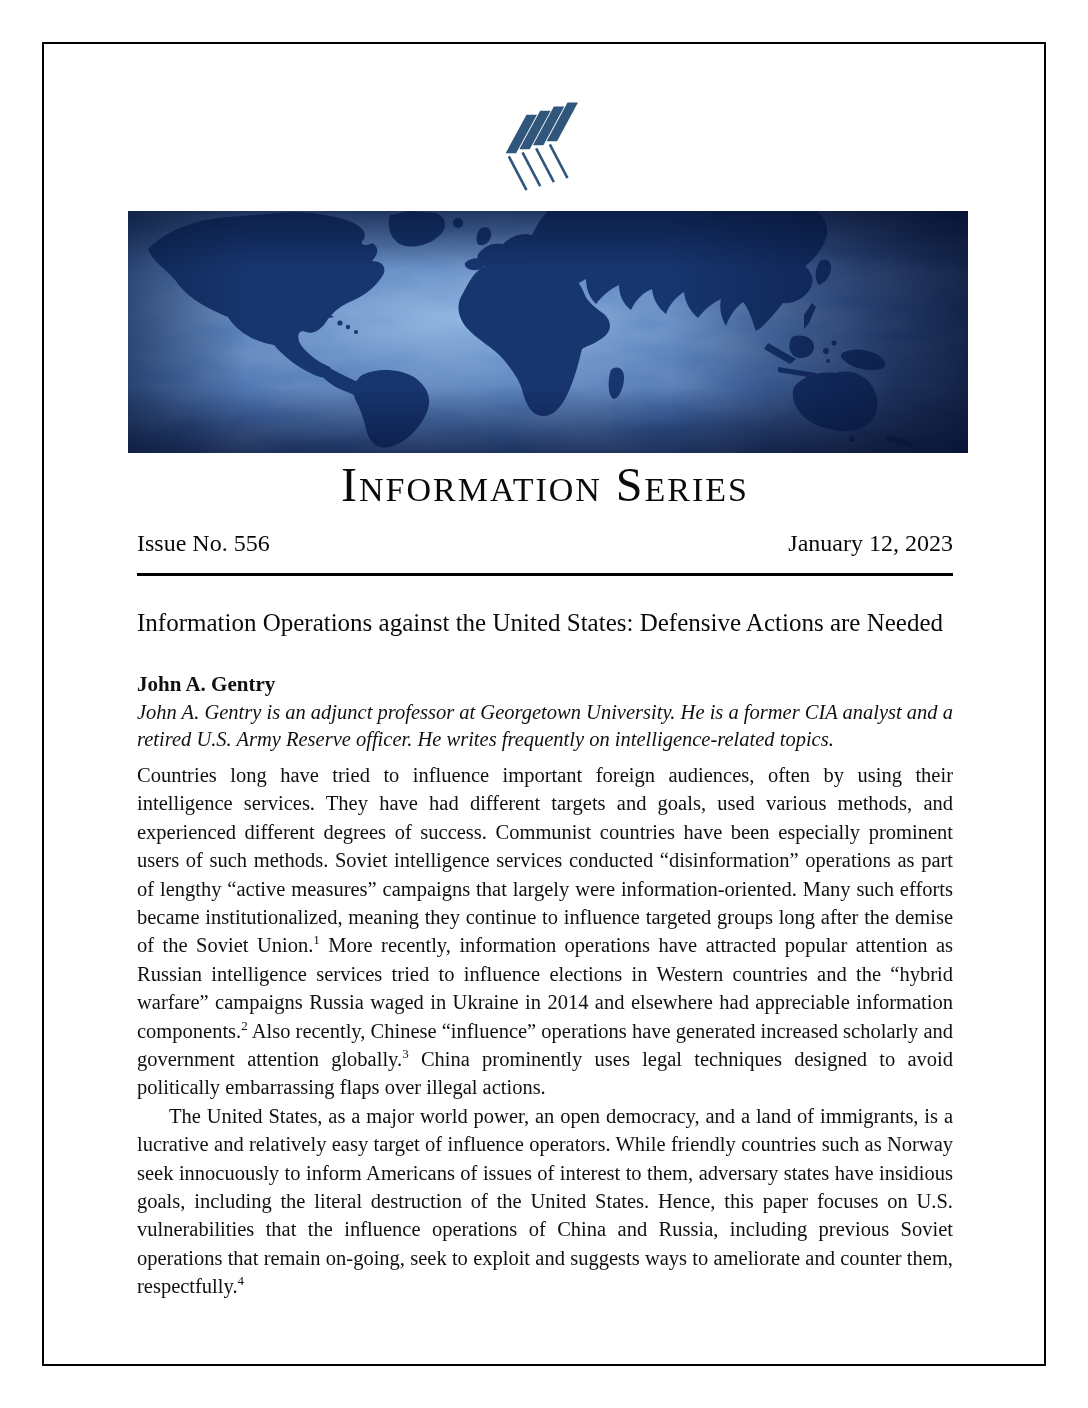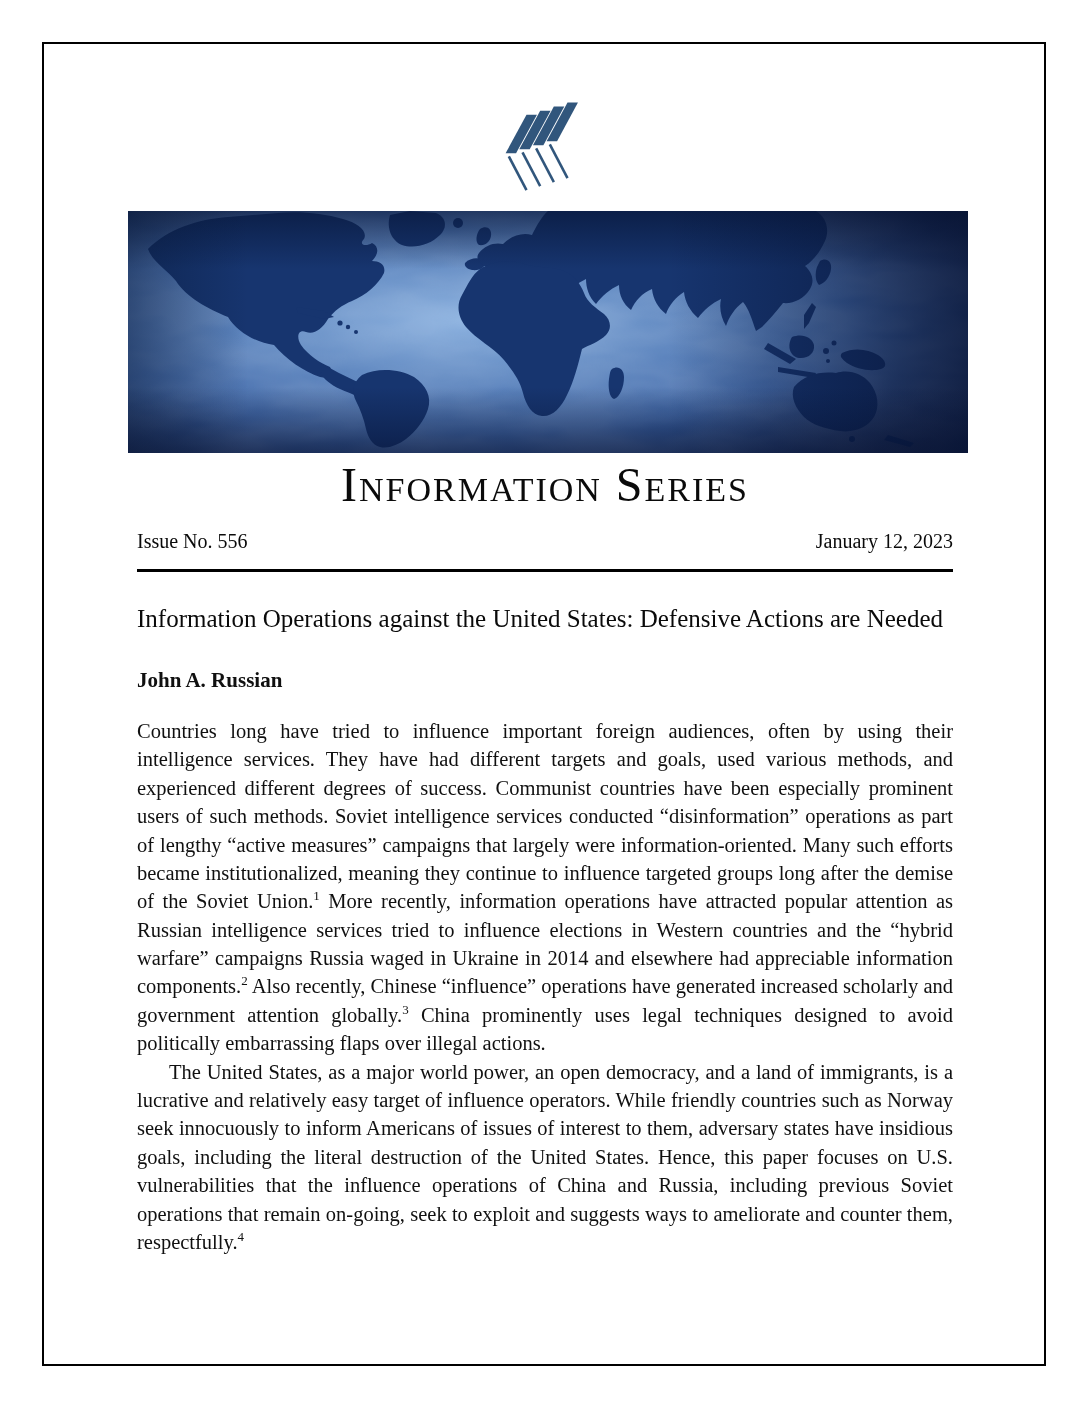--- a/index.html
+++ b/index.html
@@ -11,27 +11,27 @@
   .masthead{display:flex;align-items:center;gap:10px;height:100px;flex-direction:column;}
   .logo svg{display:block;}
   .inst{margin:0;font-size:39px;font-weight:bold;font-variant:small-caps;letter-spacing:0.5px;color:#060606;
         white-space:nowrap;line-height:1;}
   
   .banner{margin:13px 0 0 -9px;width:840px;height:242px;line-height:0;}
   .banner svg{display:block;}
   
   .series{margin:8px 0 0 0;text-align:center;font-size:48px;font-weight:400;font-variant:small-caps;
           letter-spacing:2px;line-height:1.02;color:#0a0a0a;}
-  .issue-row{display:flex;justify-content:space-between;margin-top:20px;font-size:20px;color:#0a0a0a;gap:31px;}
+  .issue-row{display:flex;justify-content:space-between;margin-top:20px;font-size:24px;color:#0a0a0a;gap:31px;}
   .rule{border:none;border-top:3px solid #000;margin:16px 0 0 0;}
   
   .title{margin:30px 0 0 0;font-size:25px;font-weight:normal;line-height:1.32;color:#0a0a0a;}
   .author{margin-top:33px;font-size:21px;font-weight:bold;}
   .bio{margin-top:2px;font-size:20.5px;font-style:italic;text-align:justify;line-height:1.32;}
-  .bodytext{margin-top:24px;font-size:20.5px;line-height:1.385;text-align:justify;}
+  .bodytext{margin-top:8px;font-size:20.5px;line-height:1.385;text-align:justify;}
   .body-par{margin:0;}
   .body-par.indent{text-indent:32px;}
   .body-par sup{font-size:13px;line-height:0;}
 </style>
 </head>
 <body>
 
 <div class="sheet">
   <div class="frame">
 
@@ -147,21 +147,22 @@
 
     <div class="issue-row">
       <span>Issue No. 556</span>
       <span>January 12, 2023</span>
     </div>
 
     <hr class="rule">
 
     <h3 class="title">Information Operations against the United States: Defensive Actions are Needed</h3>
 
-    <div class="author">John A. Russian</div>
+    <div class="author">John A. Gentry</div>
+    <div class="bio">John A. Gentry is an adjunct professor at Georgetown University. He is a former CIA analyst and a retired U.S. Army Reserve officer. He writes frequently on intelligence-related topics.</div>
 
     <div class="bodytext">
         <p class="body-par"><span>Countries long have tried to influence important foreign audiences, often by using their intelligence services. They have had different targets and goals, used various methods, and experienced different degrees of success. Communist countries have been especially prominent users of such methods. Soviet intelligence services conducted “disinformation” operations as part of lengthy “active measures” campaigns that largely were information-oriented. Many such efforts became institutionalized, meaning they continue to influence targeted groups long after the demise of the Soviet Union.</span><sup>1</sup><span> More recently, information operations have attracted popular attention as Russian intelligence services tried to influence elections in Western countries and the “hybrid warfare” campaigns Russia waged in Ukraine in 2014 and elsewhere had appreciable information components.</span><sup>2</sup><span> Also recently, Chinese “influence” operations have generated increased scholarly and government attention globally.</span><sup>3</sup><span> China prominently uses legal techniques designed to avoid politically embarrassing flaps over illegal actions.</span></p>
         <p class="body-par indent"><span>The United States, as a major world power, an open democracy, and a land of immigrants, is a lucrative and relatively easy target of influence operators. While friendly countries such as Norway seek innocuously to inform Americans of issues of interest to them, adversary states have insidious goals, including the literal destruction of the United States. Hence, this paper focuses on U.S. vulnerabilities that the influence operations of China and Russia, including previous Soviet operations that remain on-going, seek to exploit and suggests ways to ameliorate and counter them, respectfully.</span><sup>4</sup></p>
       </div>
 
   </div>
 </div>
 
 </body></html>

